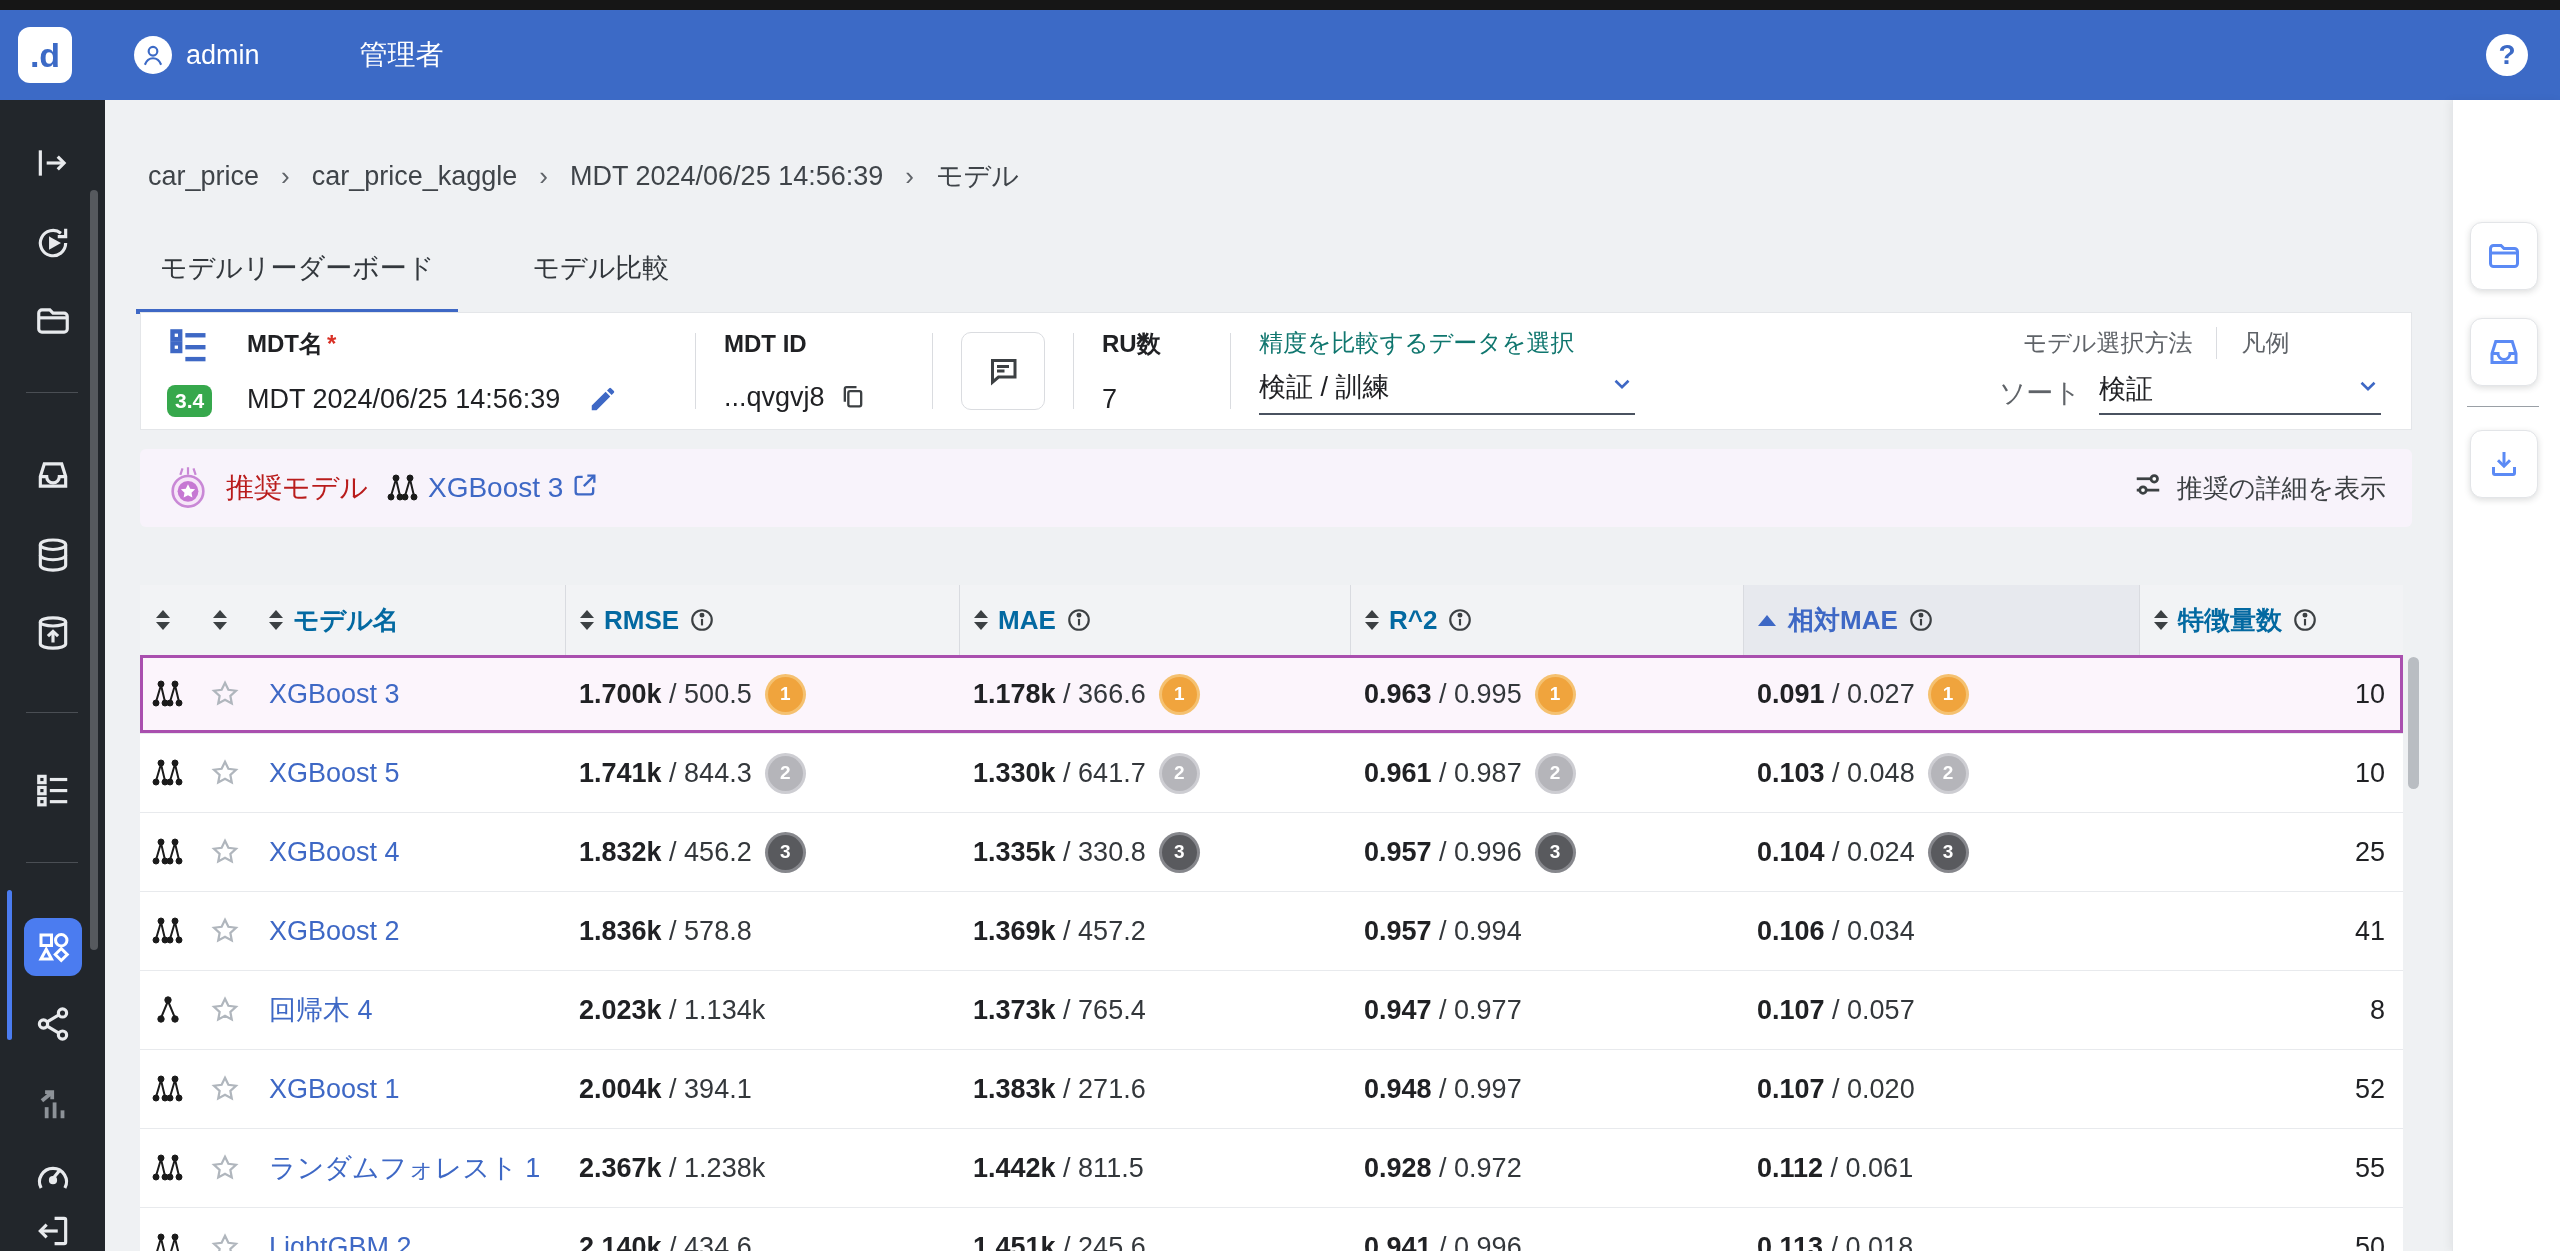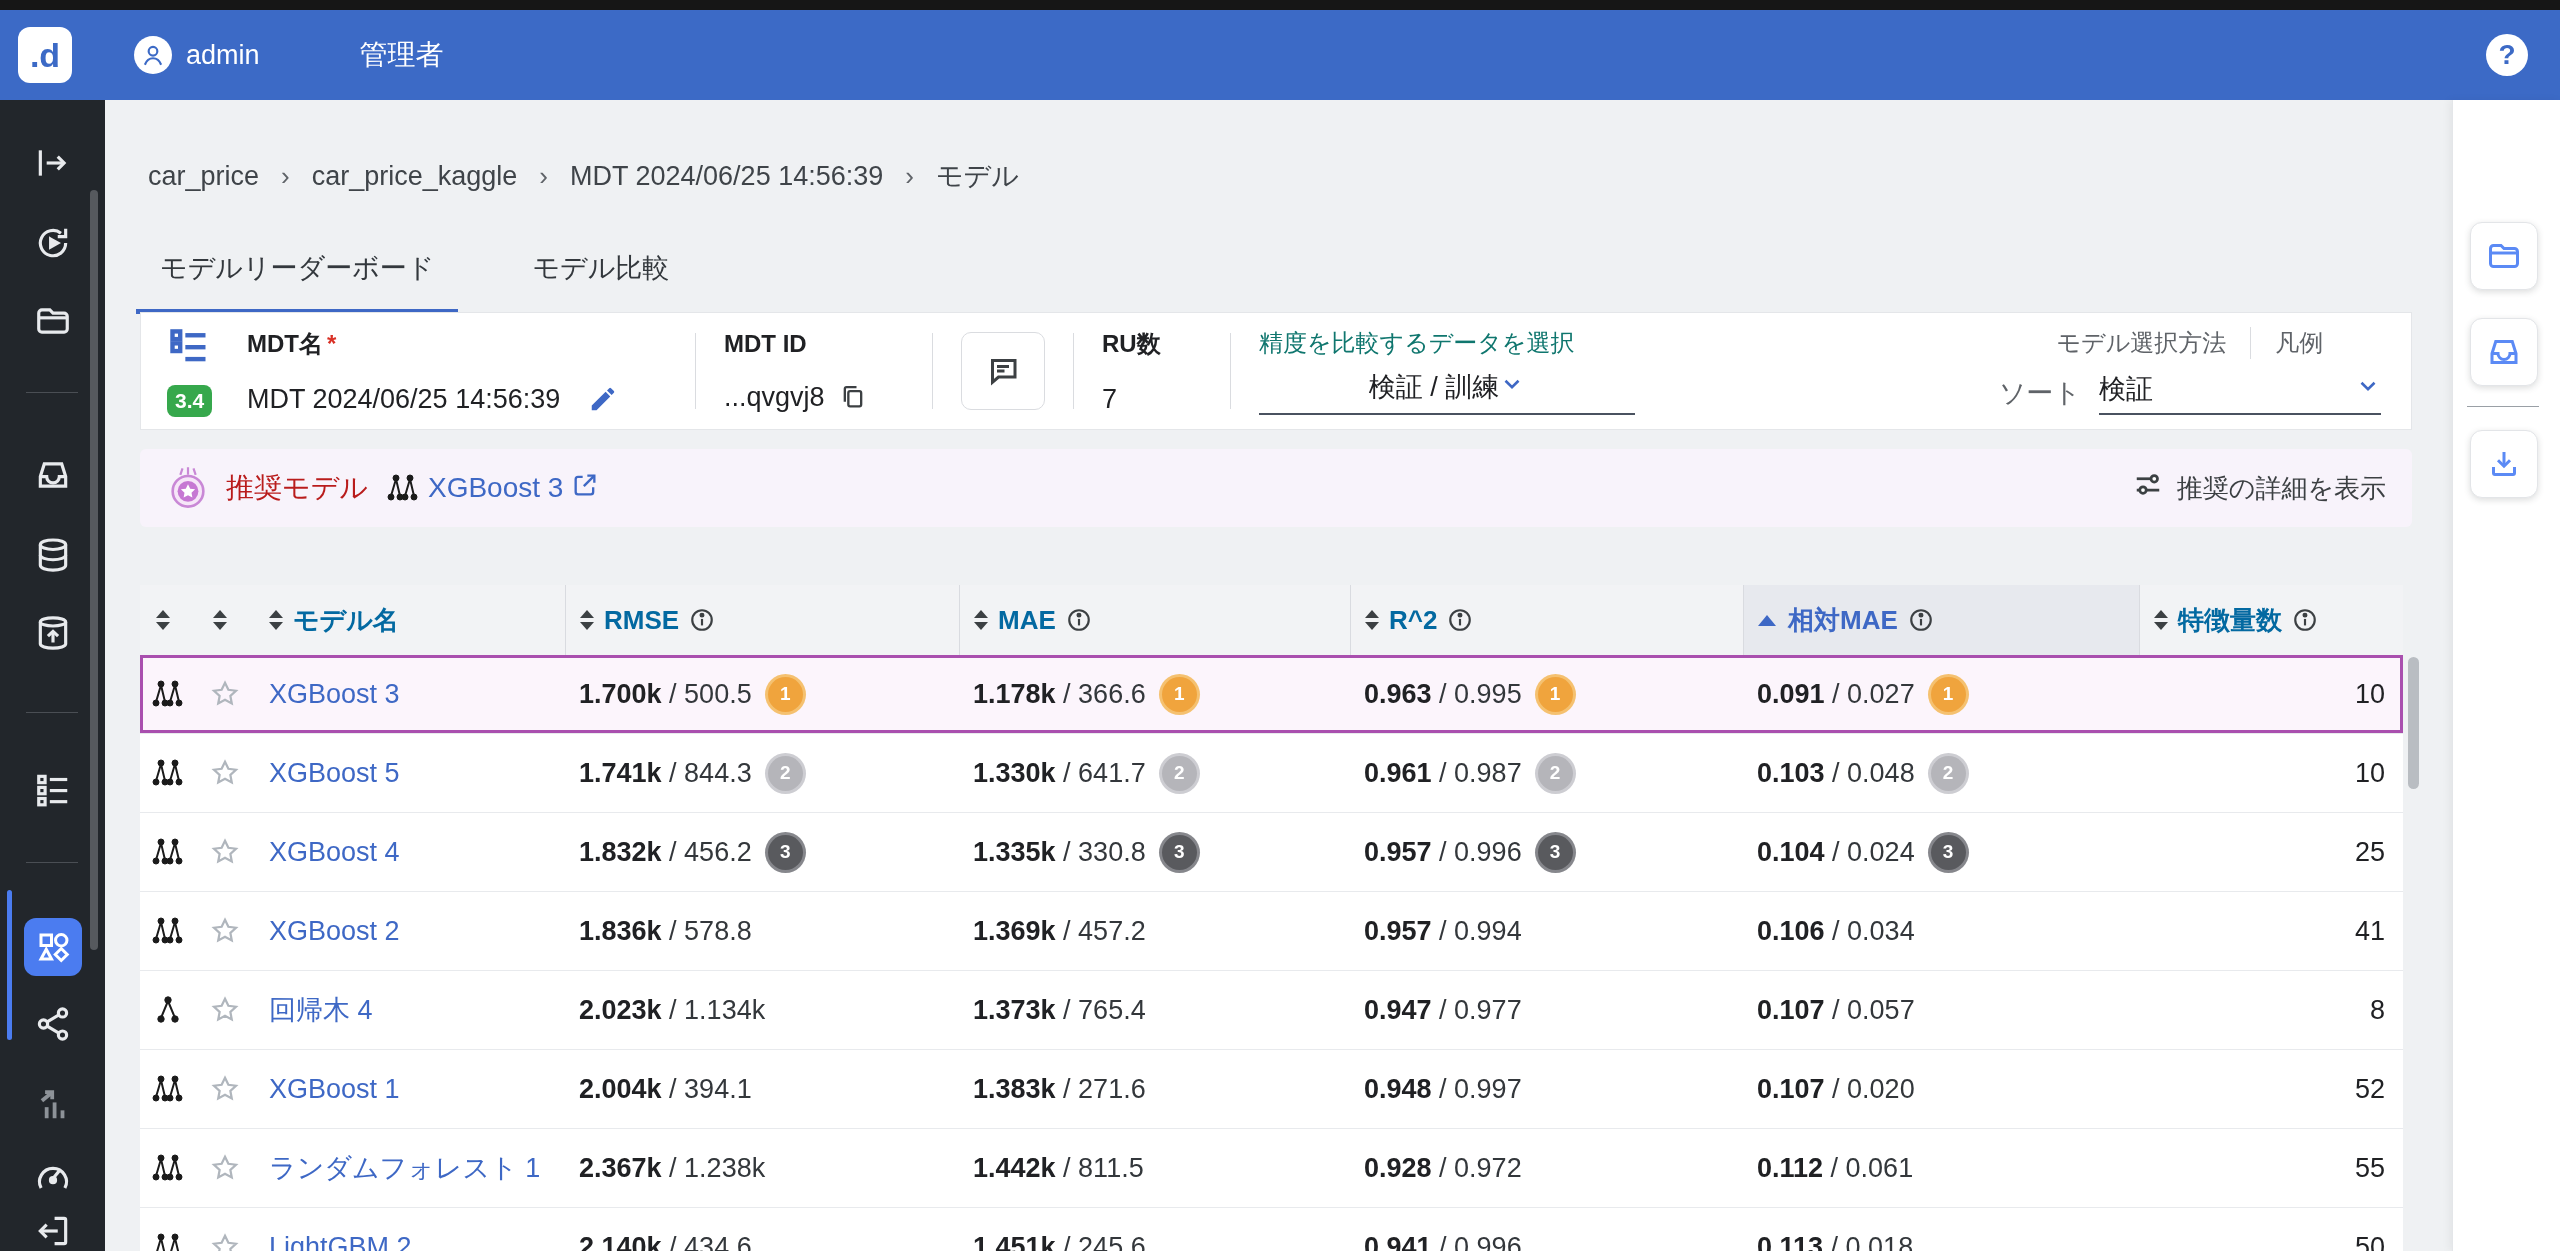--- a/index.html
+++ b/index.html
@@ -46,23 +46,23 @@
                  border-radius:8px;padding:4px 8px;}
   .fgroup{display:flex;flex-direction:column;justify-content:flex-start;gap:24px;}
   .flabel{font-size:24px;font-weight:bold;color:#202124;}
   .req{color:#d93025;margin-left:4px;}
   .fvalue{font-size:27px;color:#202124;display:flex;align-items:center;}
   .panel-div{width:1px;height:76px;background:#dadce0;margin:0 28px;}
   .icon-btn{display:inline-flex;align-items:center;justify-content:center;cursor:pointer;}
   .comment-btn{width:82px;height:76px;border:1px solid #dadce0;border-radius:10px;color:#3c4043;}
   .sel{display:flex;flex-direction:column;gap:10px;}
   .sel-label{font-size:24px;color:#0f766e;}
-  .sel-box{position:relative;width:376px;border-bottom:2px solid #4a5260;padding-bottom:8px;font-size:27px;display:flex;justify-content:center;align-items:center;cursor:pointer;}
+  .sel-box{position:relative;width:376px;border-bottom:2px solid #4a5260;padding-bottom:8px;font-size:27px;display:flex;justify-content:space-between;align-items:center;cursor:pointer;}
   .chev{color:#3e68c5;}
-  .panel-right{margin-left:auto;margin-right:30px;display:flex;flex-direction:column;align-items:center;gap:12px;}
+  .panel-right{margin-left:auto;margin-right:30px;display:flex;flex-direction:column;align-items:flex-start;gap:12px;}
   .panel-links{display:flex;align-items:center;font-size:24px;color:#5f6368;}
   .plink{cursor:pointer;padding:0 24px;}
   .plink-div{width:1px;height:32px;background:#dadce0;}
   .sort-row{display:flex;align-items:center;gap:18px;}
   .sort-lab{font-size:27px;color:#5f6368;}
   .sort-box{width:282px;border-bottom:2px solid #4a5260;padding-bottom:6px;font-size:27px;display:flex;justify-content:space-between;align-items:center;cursor:pointer;}
   
   .rec-bar{position:absolute;left:35px;top:349px;width:2272px;height:78px;background:#f8f3fb;border-radius:6px;
            display:flex;align-items:center;}
   .rec-label{font-size:28px;color:#b91c1c;margin-left:16px;}

